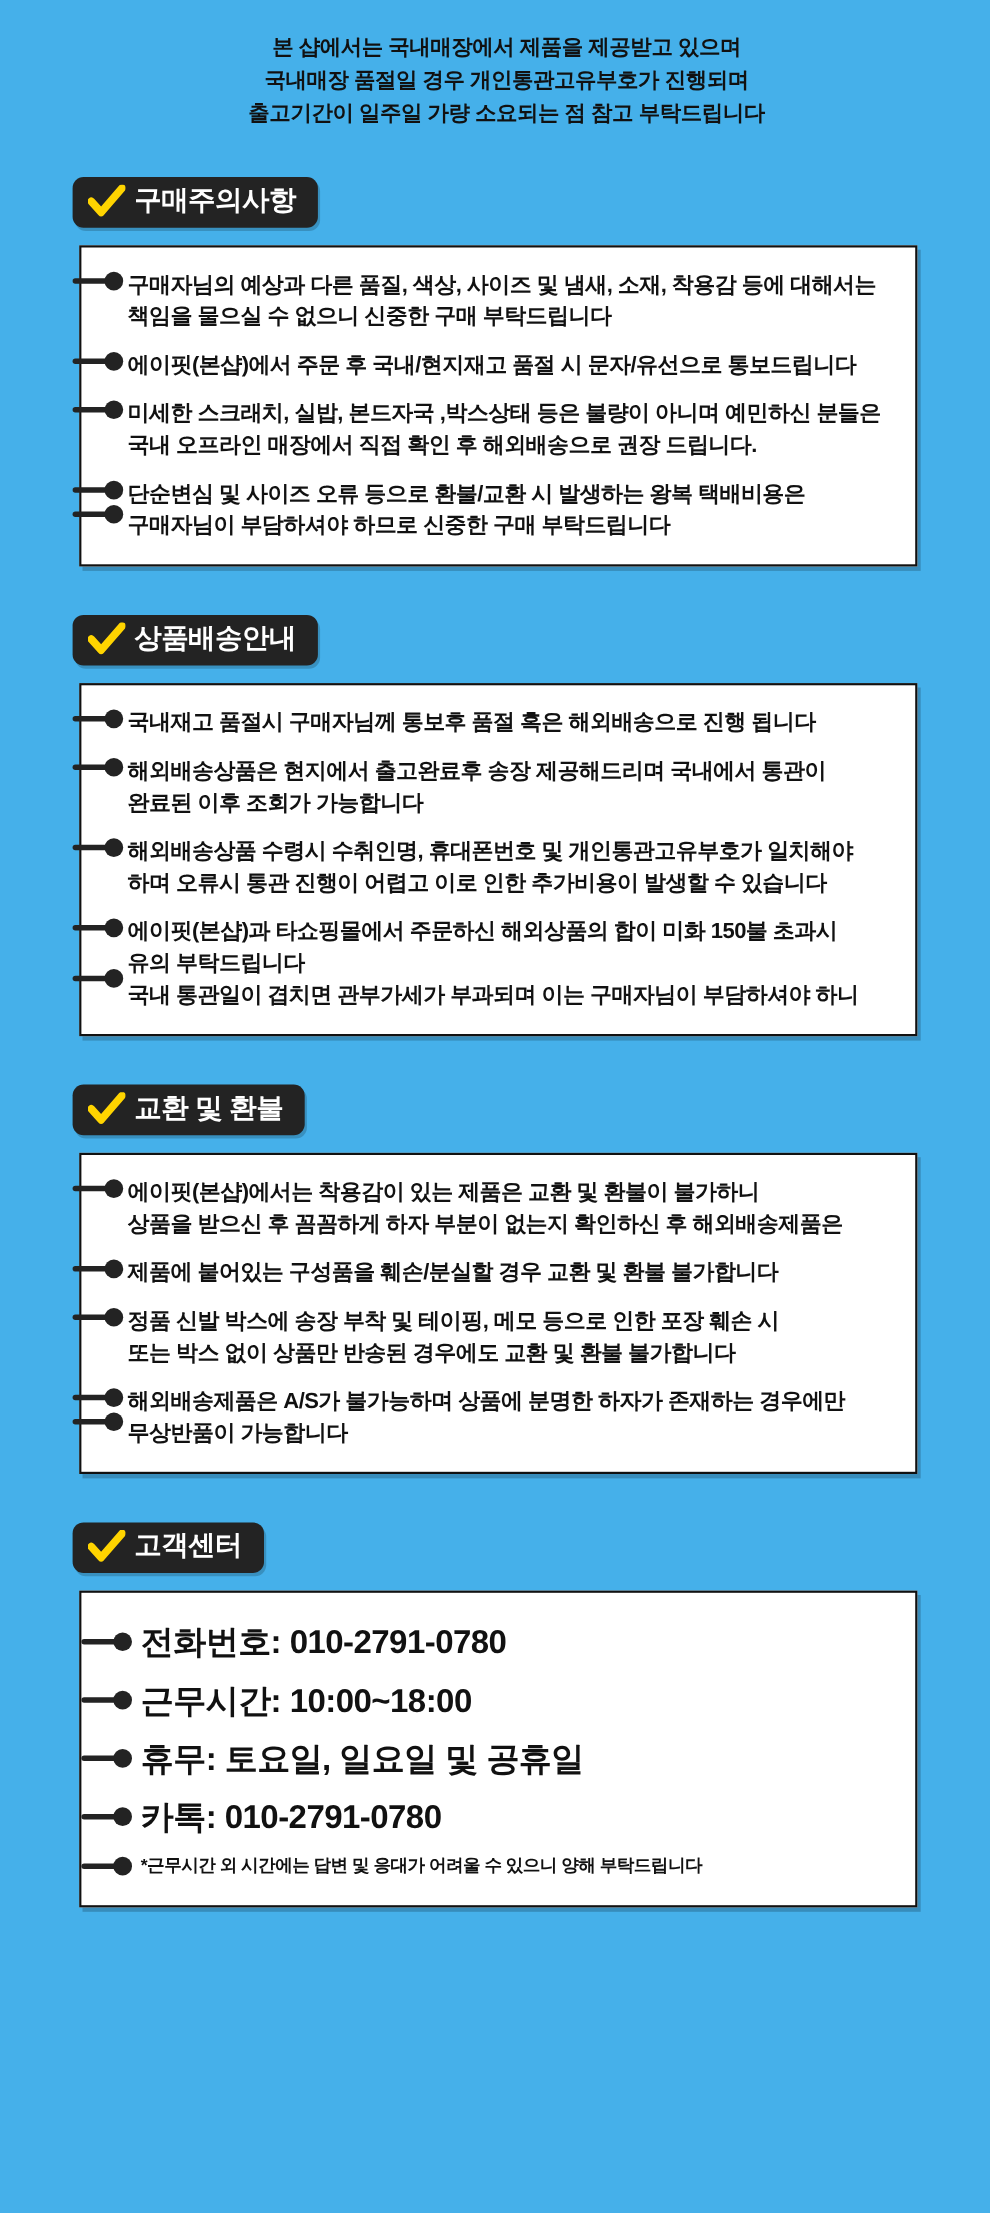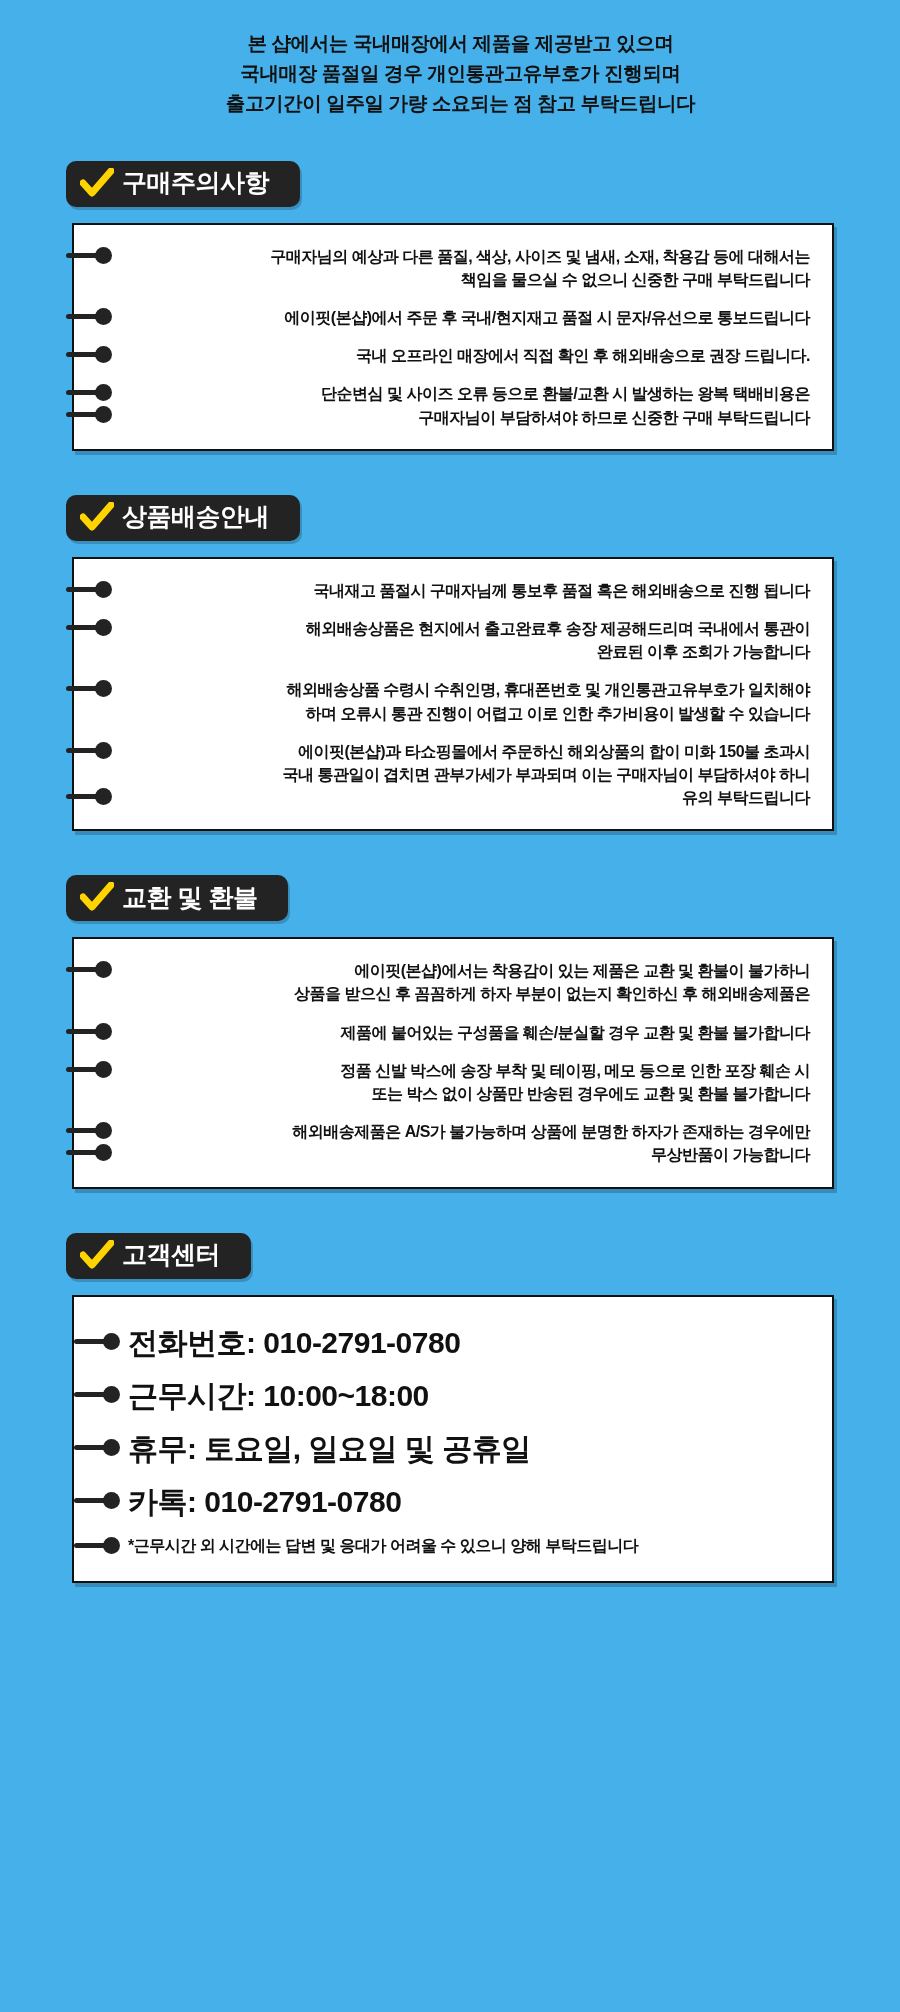--- a/index.html
+++ b/index.html
@@ -42,21 +42,21 @@
     display: flex;
     align-items: center;
     margin-left: 66px;
     margin-bottom: 16px;
   }
   .head-pill {
     display: inline-flex;
     align-items: center;
     background: #232323;
     border-radius: 10px;
-    padding: 7px 31px 9px 14px;
+    padding: 7px 20px 9px 14px;
     box-shadow: 2px 3px 0 rgba(0,0,0,0.18);
   }
   .check-icon {
     width: 34px;
     height: 30px;
     margin-right: 8px;
     flex: 0 0 auto;
     display: block;
   }
   .head-title {
@@ -80,27 +80,26 @@
 
   .bullet-list { margin: 0; padding: 0; list-style: none; }
   .bullet-row {
     position: relative;
     margin-bottom: 15px;
     padding-left: 8px;
   }
   .bullet-row:last-child { margin-bottom: 0; }
 
   .line {
-    font-size: 16px;
+    font-size: 20px;
     font-weight: bold;
     line-height: 1.45;
     letter-spacing: -0.5px;
     color: #111;
     white-space: nowrap;
-    text-align: right;
   }
 
   
   .pin {
     position: absolute;
     left: -42px;
     top: 2px;
     width: 46px;
     height: 17px;
     pointer-events: none;
@@ -182,20 +181,21 @@
               <span class="stem"></span>
               <span class="dot"></span>
             </span>
           <div class="line">에이핏(본샵)에서 주문 후 국내/현지재고 품절 시 문자/유선으로 통보드립니다</div>
         </li>
         <li class="bullet-row">
           <span class="pin">
               <span class="stem"></span>
               <span class="dot"></span>
             </span>
+          <div class="line">미세한 스크래치, 실밥, 본드자국 ,박스상태 등은 불량이 아니며 예민하신 분들은</div>
           <div class="line">국내 오프라인 매장에서 직접 확인 후 해외배송으로 권장 드립니다.</div>
         </li>
         <li class="bullet-row">
           <span class="pin">
               <span class="stem"></span>
               <span class="dot"></span>
             </span>
           <div class="line">단순변심 및 사이즈 오류 등으로 환불/교환 시 발생하는 왕복 택배비용은</div>
           <div class="line">구매자님이 부담하셔야 하므로 신중한 구매 부탁드립니다</div>
           <span class="pin" style="top:24px;">
@@ -240,22 +240,22 @@
             </span>
           <div class="line">해외배송상품 수령시 수취인명, 휴대폰번호 및 개인통관고유부호가 일치해야</div>
           <div class="line">하며 오류시 통관 진행이 어렵고 이로 인한 추가비용이 발생할 수 있습니다</div>
         </li>
         <li class="bullet-row">
           <span class="pin">
               <span class="stem"></span>
               <span class="dot"></span>
             </span>
           <div class="line">에이핏(본샵)과 타쇼핑몰에서 주문하신 해외상품의 합이 미화 150불 초과시</div>
+          <div class="line">유의 부탁드립니다</div>
           <div class="line">국내 통관일이 겹치면 관부가세가 부과되며 이는 구매자님이 부담하셔야 하니</div>
-          <div class="line">유의 부탁드립니다</div>
           <span class="pin" style="top:48px;">
               <span class="stem"></span>
               <span class="dot"></span>
             </span>
         </li>
       </ul>
     </div>
   </div>
 
   <div class="section">

